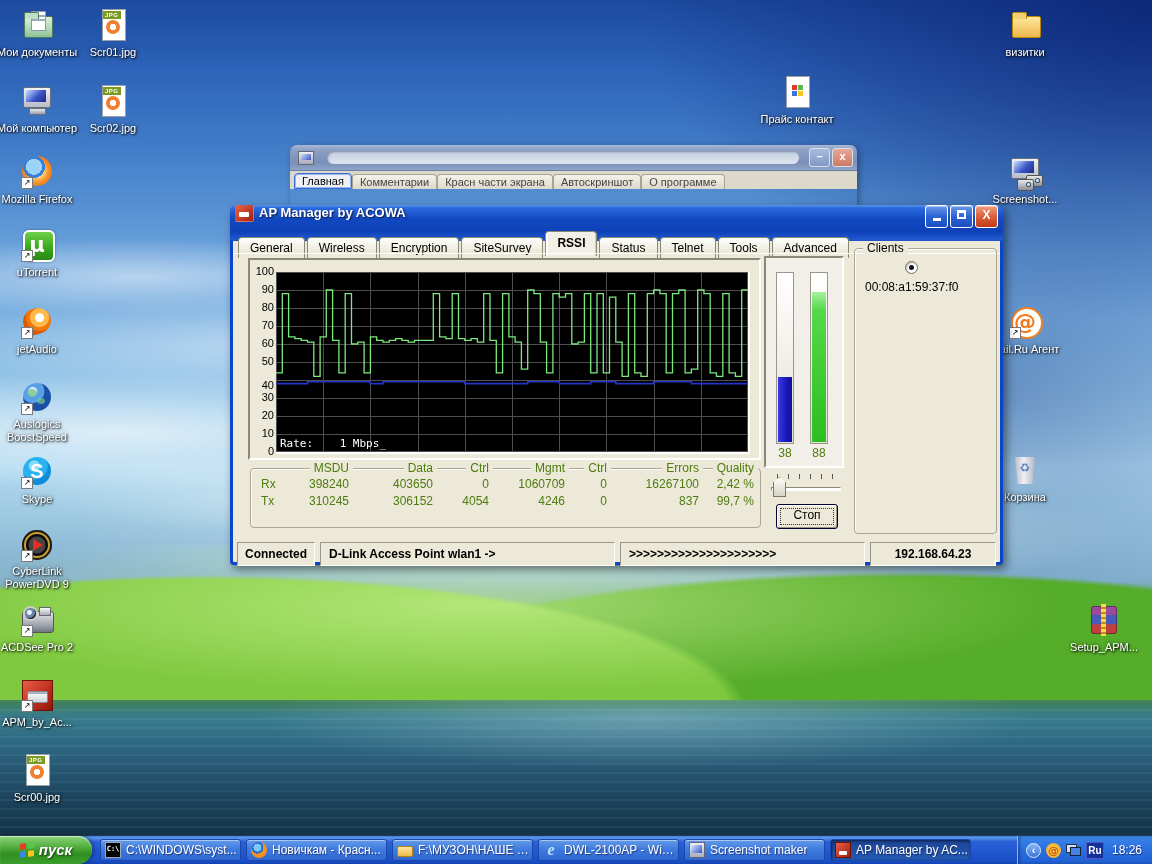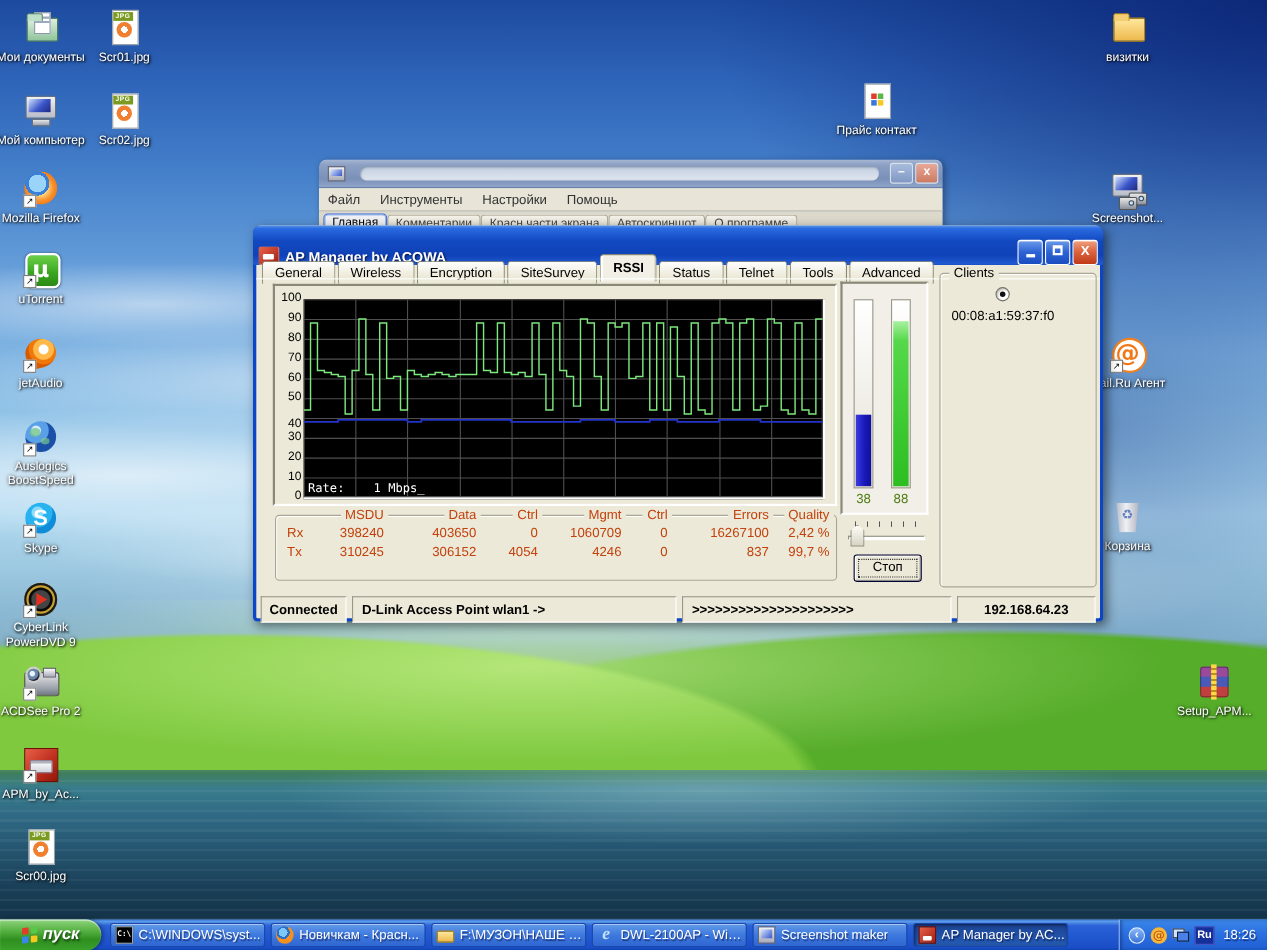--- a/index.html
+++ b/index.html
@@ -142,21 +142,21 @@
   .bg-menu-item{font-size:12px;color:#333;}
   .bg-tabsbar{height:18px;background:#dcd8ca;display:flex;align-items:flex-end;padding:0 4px;gap:0;}
   .bg-tab{font-size:11px;color:#444;background:linear-gradient(#f4f2ea,#ddd8ca);border:1px solid #a8a494;
     border-bottom:none;border-radius:4px 4px 0 0;padding:1px 7px;}
   .bg-tab.active{border:1px solid #3a6ad8;box-shadow:inset 0 0 0 1px #9ab8ee;background:#eef0f4;color:#000;}
 
   
   #ap-window{position:absolute;left:230px;top:205px;width:773px;height:360px;z-index:4;box-sizing:border-box;
     background:#ece9d8;border:3px solid #0c46c8;border-top:none;border-radius:7px 7px 4px 4px;
     box-shadow:3px 4px 10px rgba(0,0,0,.5);}
-  .titlebar{height:36px;margin:0 -3px;border-radius:7px 7px 0 0;display:flex;align-items:flex-end;padding:0 5px;
+  .titlebar{height:36px;margin:0 -3px;border-radius:7px 7px 0 0;display:flex;align-items:flex-start;padding:0 5px;
     background:linear-gradient(180deg,#5a96e8 0%,#2a6ae0 8%,#1148c0 40%,#0f42b8 75%,#2058d0 96%,#1a50c8 100%);}
   .titlebar .wicon{width:17px;height:15px;margin-right:5px;flex:none;
     background:linear-gradient(135deg,#e86048,#a02010);border:1px solid #fff3;border-radius:2px;position:relative;}
   .titlebar .wicon::after{content:"";position:absolute;left:3px;top:6px;width:10px;height:5px;background:#fff;
     border-radius:1px;}
   .wtitle{flex:1;color:#fff;font-weight:bold;font-size:13px;text-shadow:1px 1px 2px rgba(0,0,30,.8);
     white-space:nowrap;overflow:hidden;}
   .caption-btn{width:21px;height:21px;border-radius:3px;margin-left:2px;flex:none;border:1px solid #fff;
     color:#fff;font:bold 12px/19px "Liberation Sans",sans-serif;text-align:center;
     background:linear-gradient(180deg,#6a9ae8 0%,#2c62d4 50%,#1a4ec0 100%);box-shadow:inset 0 1px 0 rgba(255,255,255,.4);}
@@ -214,21 +214,21 @@
     border-radius:4px;box-shadow:inset 1px 1px 0 #fff;}
   .clients-box .legend{position:absolute;top:-8px;left:8px;background:#ece9d8;padding:0 4px;font-size:12px;color:#000;}
   .client-row{position:absolute;left:10px;top:12px;display:flex;align-items:center;gap:6px;flex-direction:column;}
   .radio{width:11px;height:11px;border-radius:50%;background:#fff;border:1px solid #707068;
     box-shadow:inset 1px 1px 2px #b8b4a8;position:relative;flex:none;}
   .radio.checked::after{content:"";position:absolute;left:3px;top:3px;width:5px;height:5px;border-radius:50%;background:#111;}
   .mac{font-size:12px;color:#000;white-space:nowrap;}
 
   
   .stats-box{position:absolute;left:17px;top:214px;width:511px;height:60px;border:1px solid #a9a695;
-    border-radius:4px;box-shadow:inset 1px 1px 0 #fff;box-sizing:border-box;font-size:12px;color:#c2410c;}
+    border-radius:4px;box-shadow:inset 1px 1px 0 #fff;box-sizing:border-box;font-size:12px;color:#4d7c0f;}
   .srow{display:grid;grid-template-columns:30px 72px 84px 56px 76px 42px 92px 55px;align-items:center;height:17px;}
   .srow.shead{margin-top:-8px;height:14px;}
   .srow span{text-align:right;padding-right:4px;}
   .srow span.rowlab{text-align:left;padding-left:10px;}
   .srow.shead span{background:#ece9d8;justify-self:end;padding:0 4px;line-height:13px;}
 
   
   .statusbar{position:absolute;left:4px;right:4px;top:288px;height:24px;display:flex;gap:5px;}
   .scell{background:#ece9d8;border:1px solid;border-color:#9a978a #fff #fff #9a978a;
     display:flex;align-items:center;font-weight:bold;font-size:12px;color:#000;padding:0 8px;box-sizing:border-box;
@@ -357,26 +357,20 @@
         </div><div class="dlabel">Setup_APM...</div></div>
     </div>
 
   <div id="bg-window">
     <div class="bg-titlebar">
       <span class="ic-ssm-mini ti ti-ssm" style="width:16px;height:14px;"></span>
       <span class="bg-title-strip"></span>
       <span class="bg-btn min">–</span>
       <span class="bg-btn close">x</span>
     </div>
-    <div class="bg-menubar" id="bg-menu">
-        <span class="bg-menu-item">Файл</span>
-        <span class="bg-menu-item">Инструменты</span>
-        <span class="bg-menu-item">Настройки</span>
-        <span class="bg-menu-item">Помощь</span>
-      </div>
     <div class="bg-tabsbar" id="bg-tabs">
         <span class="bg-tab active">Главная</span>
         <span class="bg-tab">Комментарии</span>
         <span class="bg-tab">Красн части экрана</span>
         <span class="bg-tab">Автоскриншот</span>
         <span class="bg-tab">О программе</span>
       </div>
   </div>
 
   <div id="ap-window">

